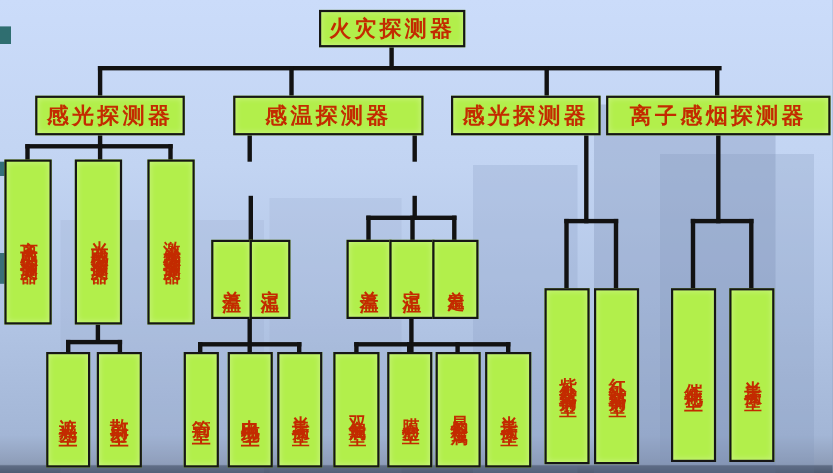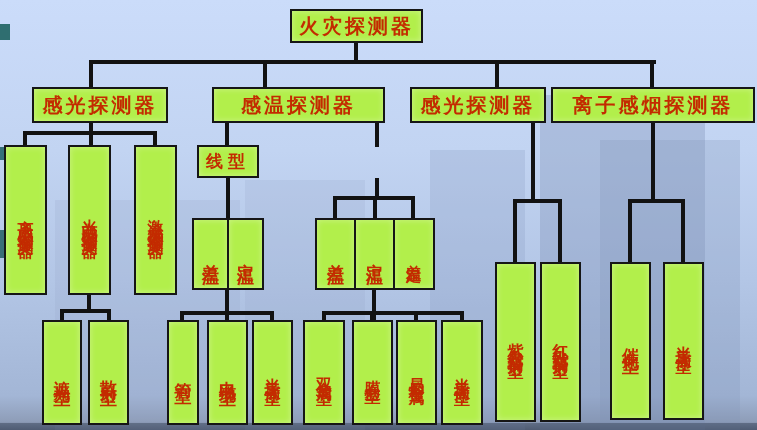--- a/index.html
+++ b/index.html
@@ -121,23 +121,20 @@
       <span>激光感烟探测器</span>
     </div>
 
   <div class="node vert big" style="left:42px;top:320px;width:40px;height:105px;">
       <span>遮光型</span>
     </div>
   <div class="node vert big" style="left:88px;top:320px;width:41px;height:105px;">
       <span>散射型</span>
     </div>
 
-  <div class="node f17" style="left:197px;top:145px;width:62px;height:33px;">
-      <span>线型</span>
-    </div>
 
   <div class="node vert big" style="left:192px;top:218px;width:37px;height:72px;">
       <span>差温</span>
     </div>
   <div class="node vert big" style="left:227px;top:218px;width:37px;height:72px;">
       <span>定温</span>
     </div>
 
   <div class="node vert big" style="left:167px;top:320px;width:32px;height:105px;">
       <span>管型</span>

